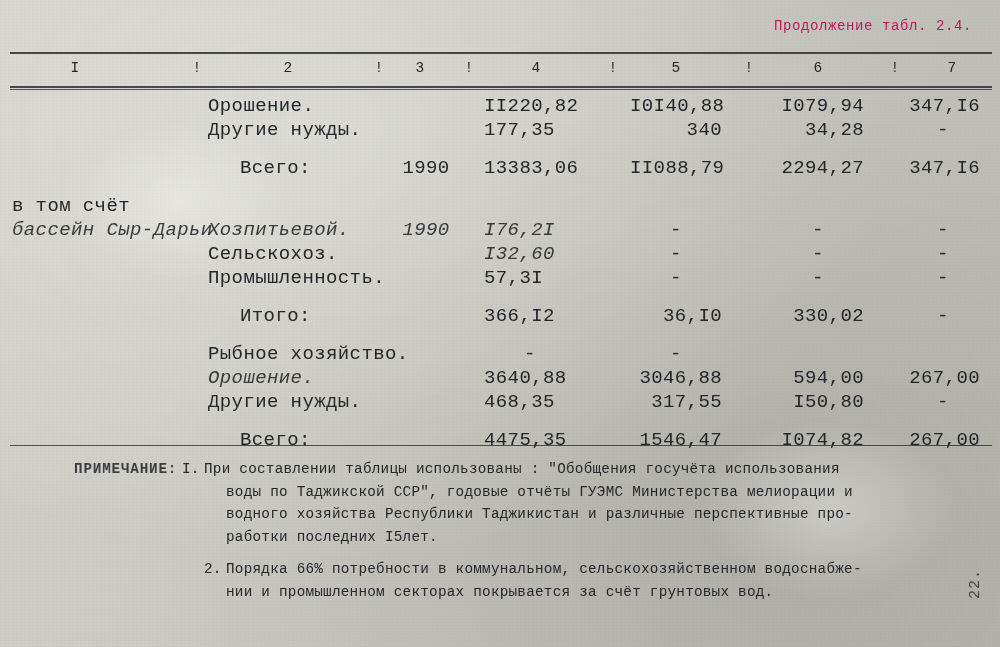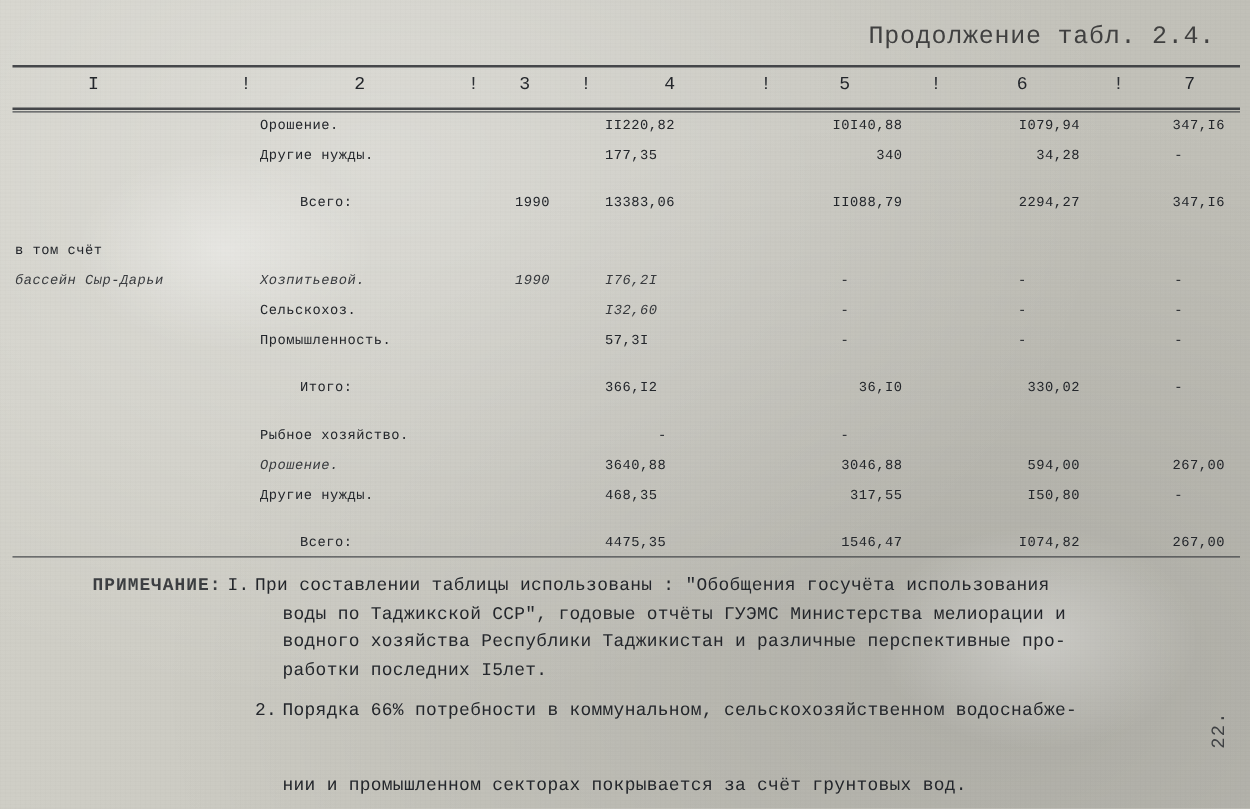--- a/index.html
+++ b/index.html
@@ -35,23 +35,23 @@
   }
   .content {
     position: absolute;
     inset: 0;
   }
 
   .continuation {
     position: absolute;
     top: 18px;
     right: 28px;
-    font-size: 20px;
+    font-size: 14px;
     letter-spacing: .6px;
-    color: #404040;
+    color: #be185d;
   }
 
   .rule {
     position: absolute;
     left: 10px;
     right: 8px;
     height: 2px;
     background: #2b2e33;
     opacity: .85;
   }
@@ -85,21 +85,21 @@
 
   .tbl {
     position: absolute;
     top: 95px;
     left: 0;
     right: 0;
   }
   .row {
     position: relative;
     height: 24px;
-    font-size: 11px;
+    font-size: 19px;
     letter-spacing: .4px;
   }
   .row.gap { height: 14px; }
   .cell {
     position: absolute;
     white-space: nowrap;
   }
   .c-label { left: 208px; }
   .c-label.indent { left: 240px; }
   .c-side { left: 12px; }
@@ -143,21 +143,21 @@
     top: 100px;
     right: 10px;
   }
   .note-num {
     position: absolute;
     left: -22px;
   }
   .note-body { display: block; }
   .note-body .ln { display: block; }
   .note1 .ln.i { margin-left: 22px; }
-  .note2 .ln.i { margin-left: 0px; margin-top: 37px; }
+  .note2 .ln.i { margin-left: 0px; }
 
   .pagenum {
     position: absolute;
     right: 16px;
     bottom: 48px;
     font-size: 15px;
     letter-spacing: 1px;
     writing-mode: vertical-rl;
     transform: rotate(180deg);
     opacity: .8;

